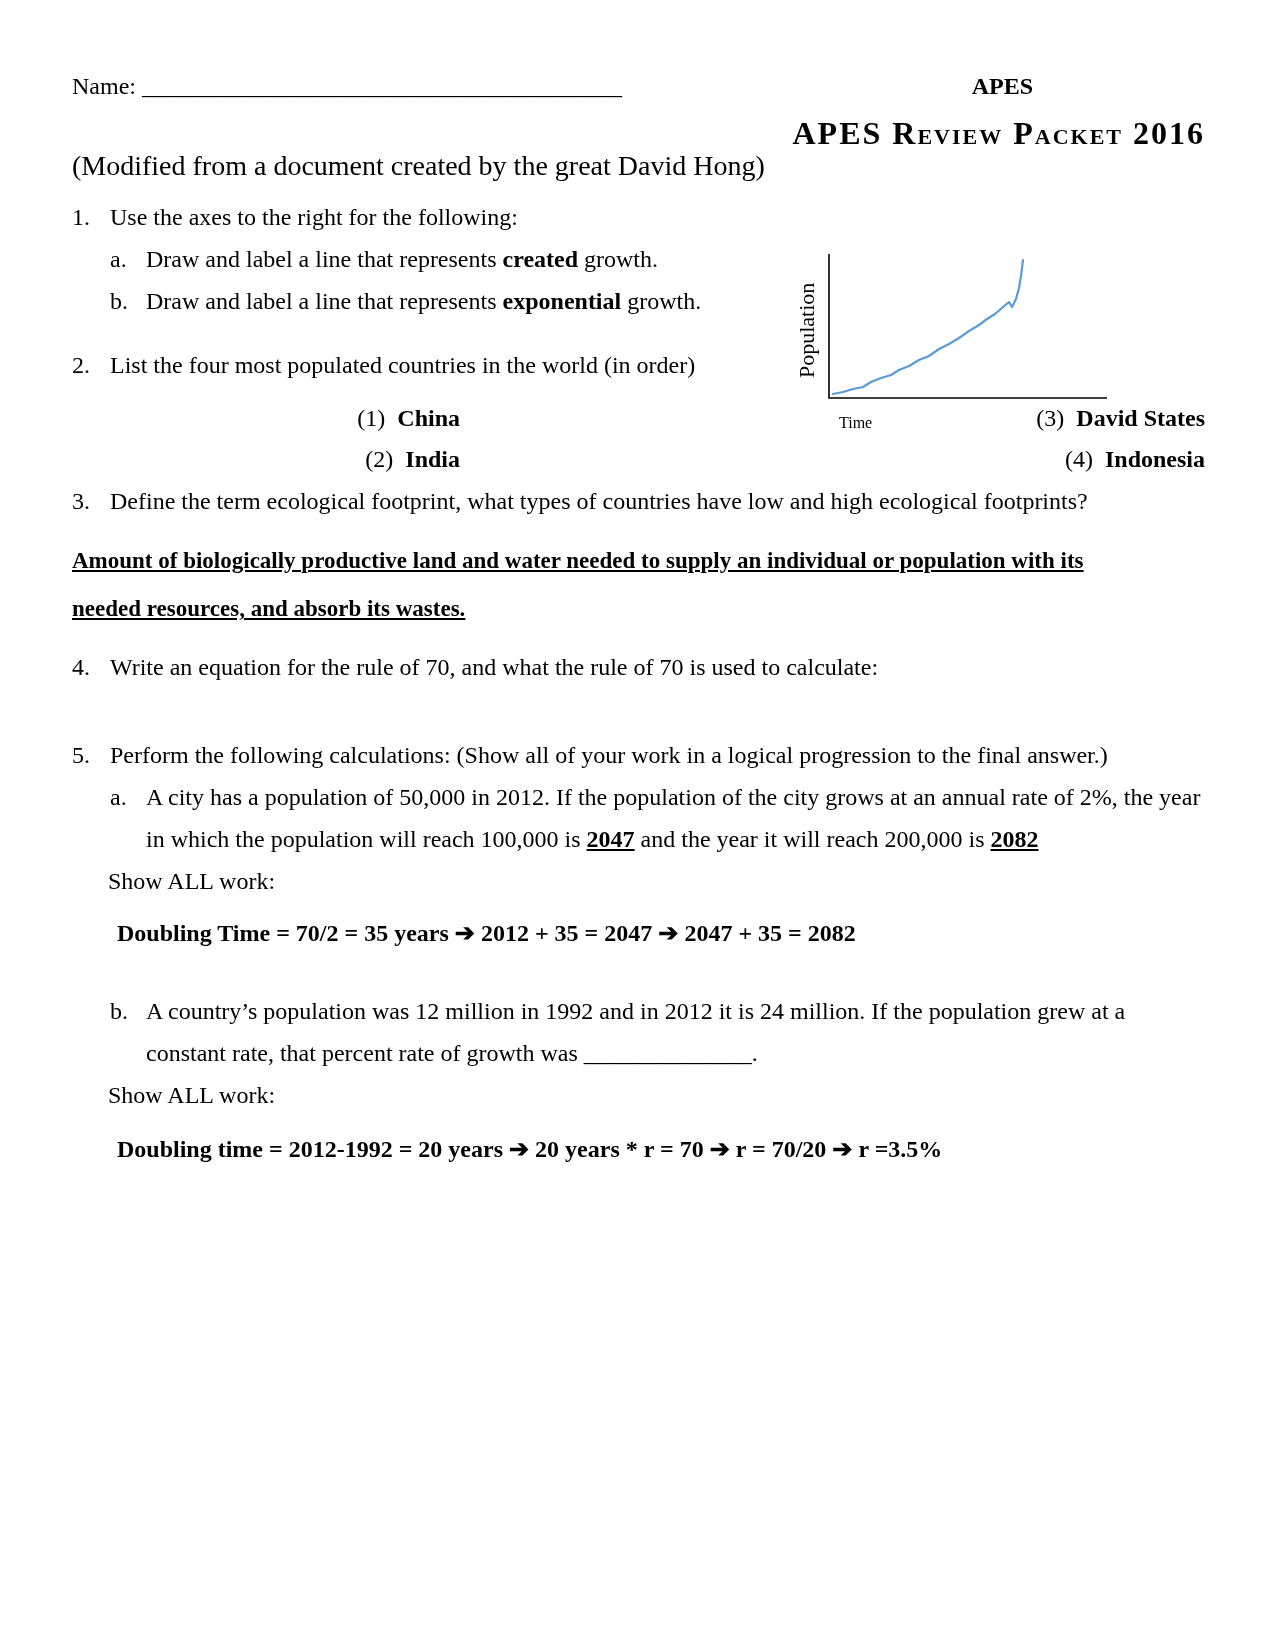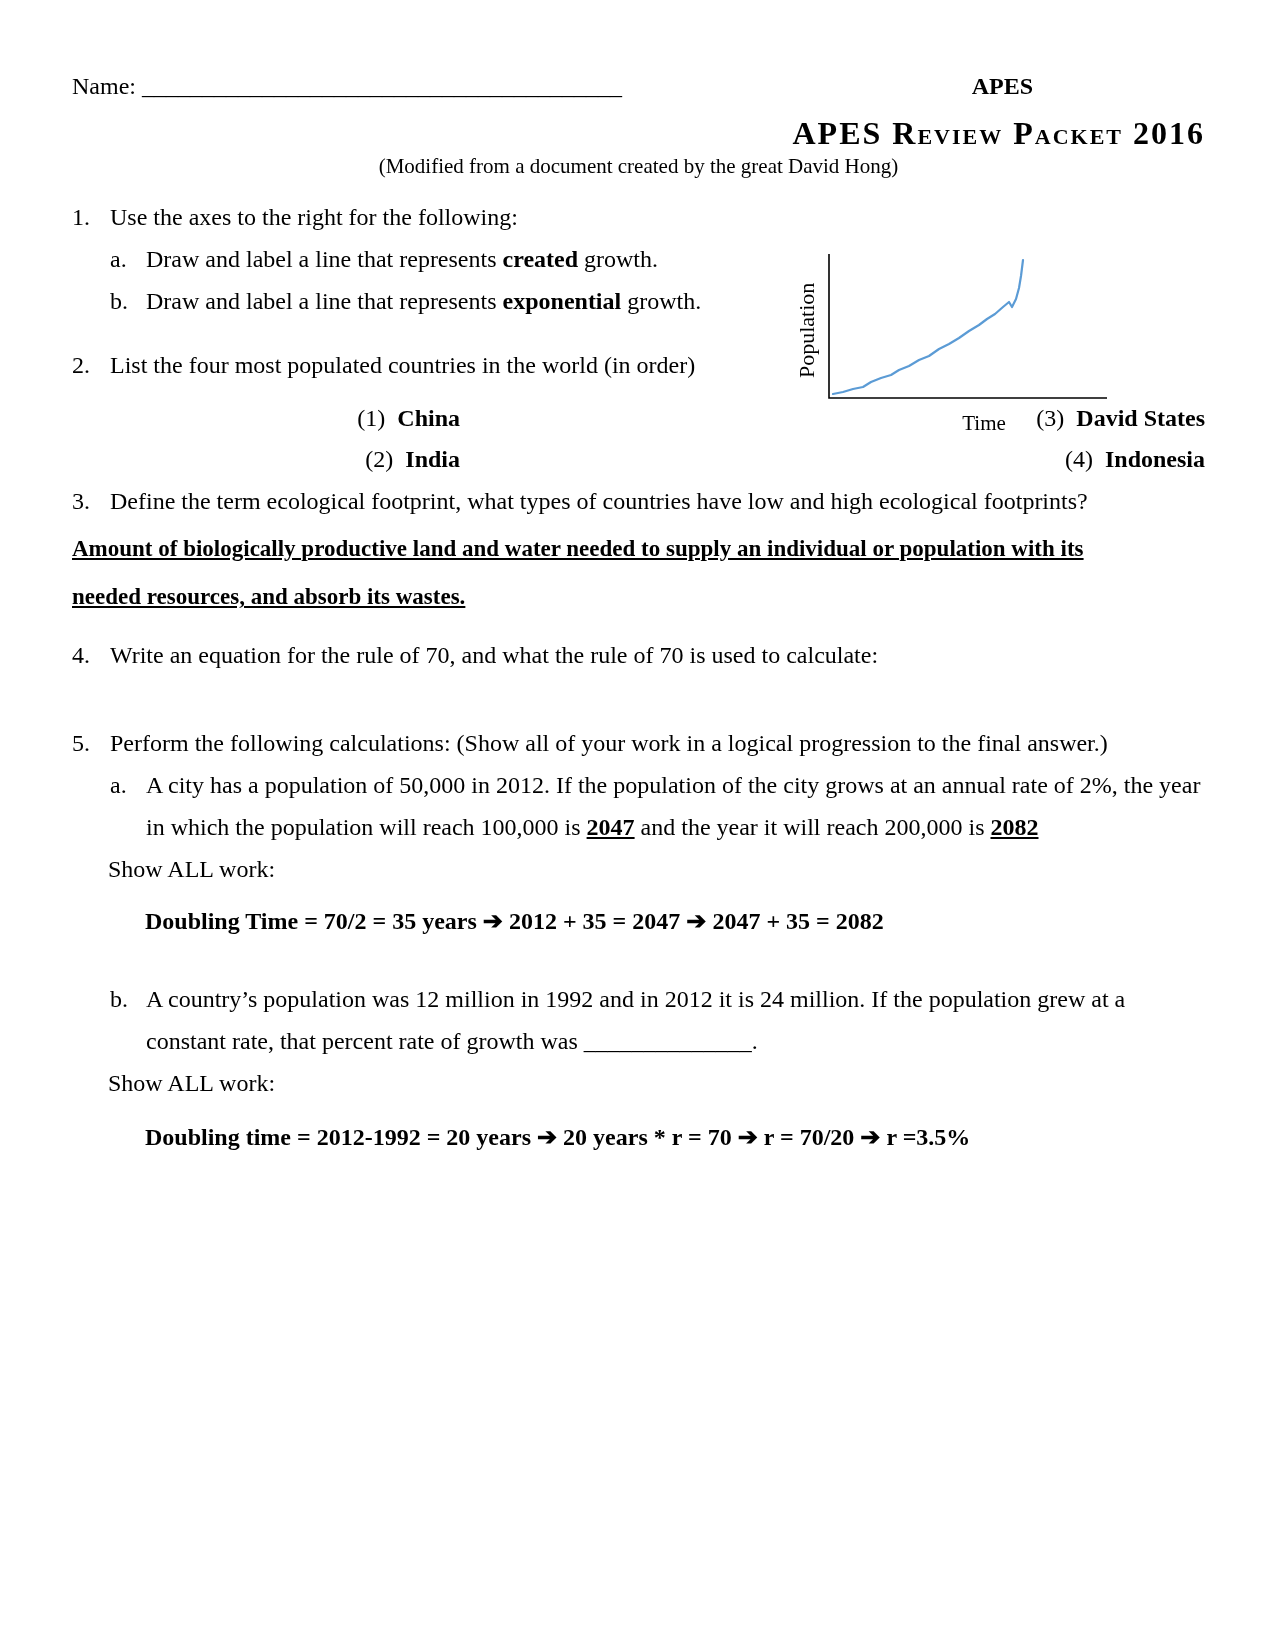--- a/index.html
+++ b/index.html
@@ -19,68 +19,68 @@
   .course { font-weight: bold; margin-right: 172px; margin-left: 32px; }
   .title {
     text-align: right;
     font-weight: bold;
     font-variant: small-caps;
     font-size: 32px;
     letter-spacing: 2px;
     line-height: 38px;
     margin-top: 12px;
   }
-  .subtitle { text-align: center; font-size: 21px; line-height: 28px; }
+  .subtitle { font-size: 28px; line-height: 28px; }
   .q { display: flex; }
   .q .num { width: 38px; flex: 0 0 38px; }
   .q .qtext { flex: 1; }
   .sub { display: flex; margin-left: 38px; }
   .sub .marker { width: 36px; flex: 0 0 36px; }
   .sub .stext { flex: 1; }
   .b { font-weight: bold; }
   .bu { font-weight: bold; text-decoration: underline; }
   .q1 { margin-top: 16px; }
   .q2 { margin-top: 22px; }
   .answers-grid {
     display: grid;
     grid-template-columns: 317px 1fr;
     margin-left: 71px;
     margin-top: 12px;
     line-height: 41px;
     text-align: right;
   }
   .answers-grid .cell .lbl { margin-right: 12px; }
   .q3 { margin-top: 0; }
-  .free-answer { font-size: 23px; line-height: 34px; margin-top: 10px; }
+  .free-answer { font-size: 23px; line-height: 34px; margin-top: 22px; }
   .free-answer .line { margin-bottom: 14px; }
   .q4 { margin-top: 20px; }
   .q4-answers { margin-left: 38px; margin-top: 14px; line-height: 34px; }
   .q4-answers .line { margin-bottom: 20px; }
   .q5 { margin-top: 46px; }
   .show-work { margin-left: 36px; }
-  .work-line { margin-left: 73px; font-weight: bold; margin-top: 10px; }
+  .work-line { margin-left: 45px; font-weight: bold; margin-top: 10px; }
   .work-a { margin-top: 10px; }
   .sub-b { margin-top: 36px; }
   .work-b { margin-top: 12px; }
   .graph {
     position: absolute;
     left: 795px;
     top: 250px;
     width: 330px;
   }
   .graph-row { display: flex; align-items: center; }
   .y-label {
     writing-mode: vertical-rl;
     transform: rotate(180deg);
     font-size: 22px;
     line-height: 24px;
     height: 150px;
     text-align: center;
   }
-  .x-label { font-size: 21px; line-height: 26px; width: 290px; margin-left: 24px; text-align: center; padding-left: 20px; }
+  .x-label { font-size: 16px; line-height: 26px; width: 290px; margin-left: 24px; text-align: left; padding-left: 20px; }
 </style>
 </head>
 <body>
 
 <div class="page">
 
   <div class="header-row">
     <div>
       <span>Name:</span>
       <span>________________________________________</span>

